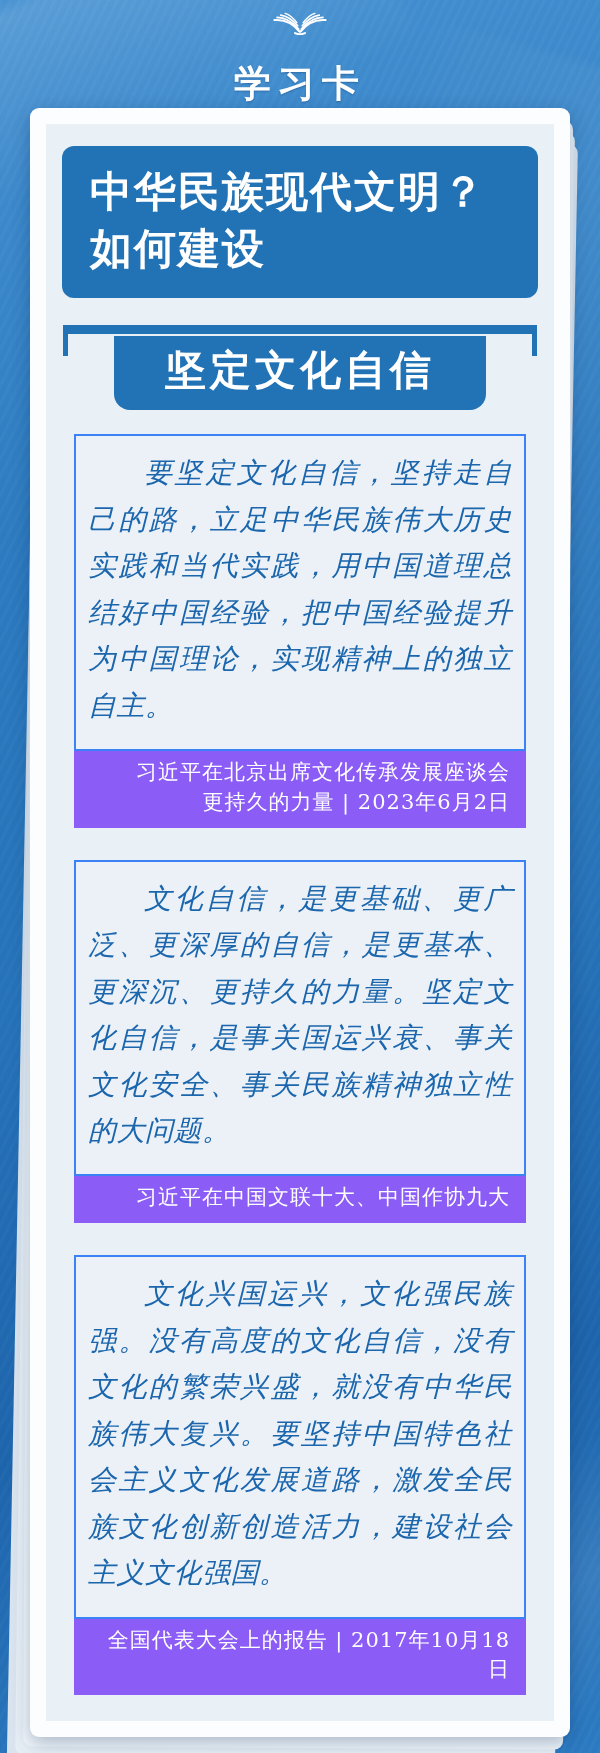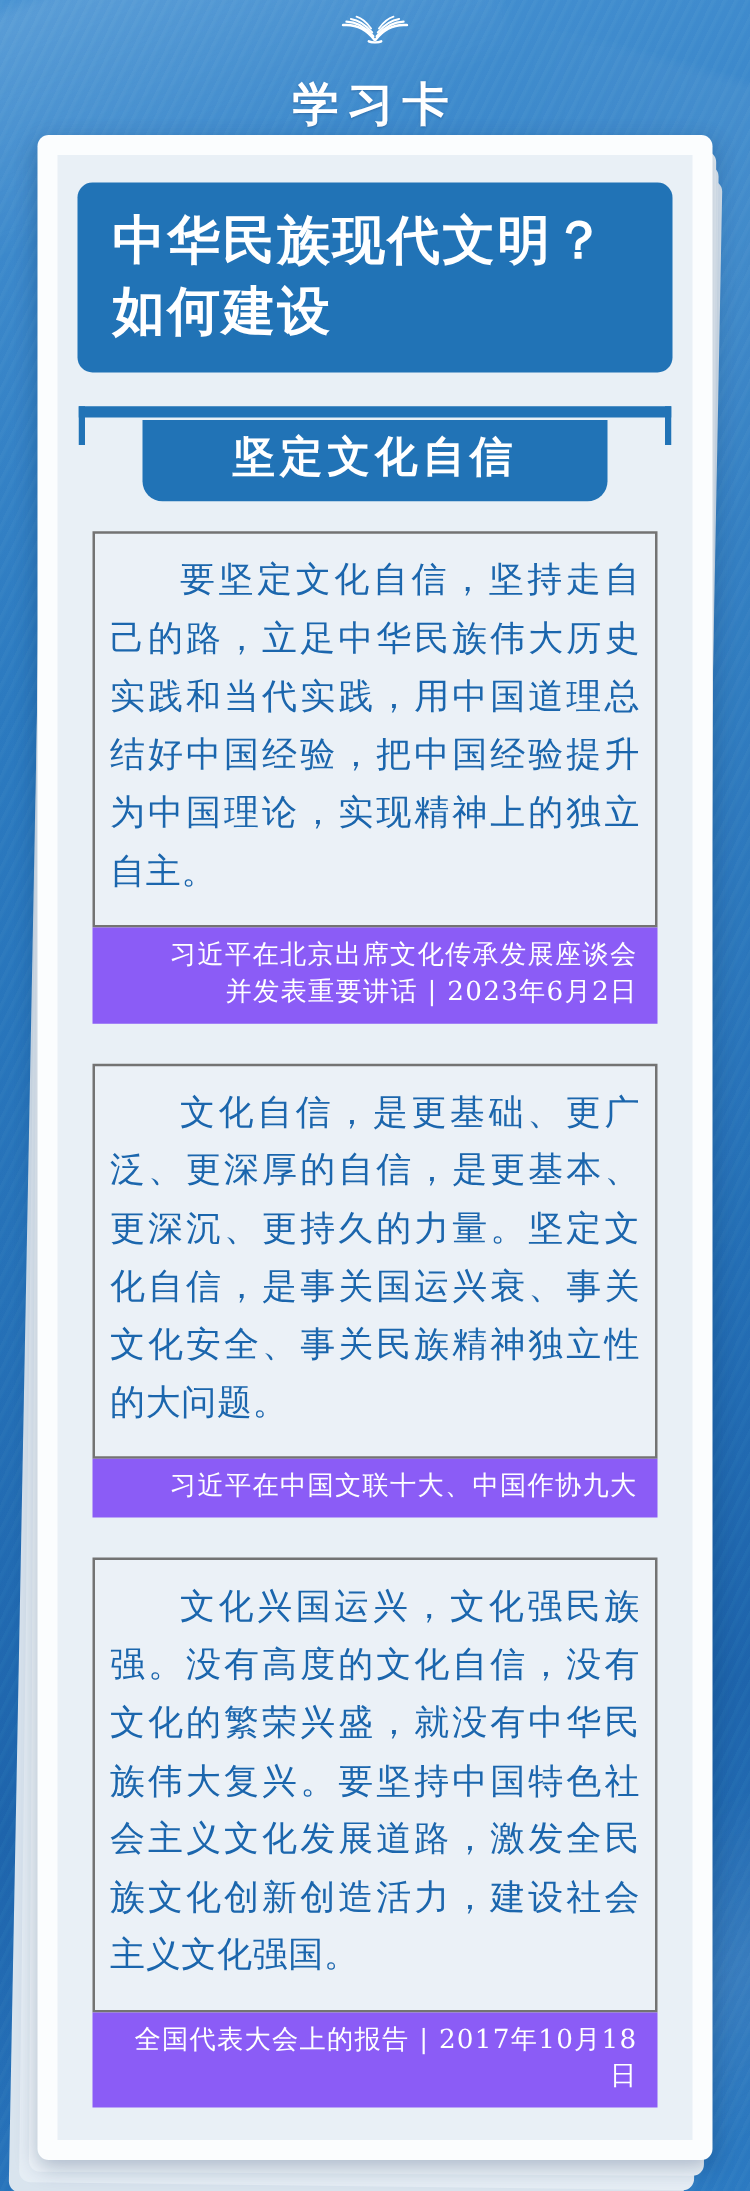--- a/index.html
+++ b/index.html
@@ -47,27 +47,27 @@
     color:#fff; font-family:"DejaVu Serif","Liberation Serif",serif; font-weight:700;
     font-size:42px; line-height:1.36; letter-spacing:2px; }
 
   
   .divider-bar{ position:relative; height:9px; background:#2173b6; margin:27px 1px 0; }
   .divider-bar .tick{ position:absolute; top:0; width:5px; height:31px; background:#2173b6; }
   .divider-bar .tick.l{ left:0; } .divider-bar .tick.r{ right:0; }
 
   
   .banner{ width:372px; margin:2px auto 0; background:#2173b6; border-radius:0 0 16px 16px;
-    color:#fff; text-align:center; font-size:34px; font-weight:700; letter-spacing:4px;
+    color:#fff; text-align:center; font-size:41px; font-weight:700; letter-spacing:4px;
     padding:7px 0 12px; font-family:"Liberation Sans",sans-serif; }
 
   
   .quote-section{ margin:24px 12px 0; }
   .quote-section + .quote-section{ margin-top:32px;border-radius:19px; }
-  .quote-box{ border:2px solid #737373; padding:14px 12px 20px; background:rgba(255,255,255,.12); }
+  .quote-box{ border:2px solid #3b82f6; padding:14px 12px 20px; background:rgba(255,255,255,.12);font-style:italic; }
   .quote-text{ font-family:"DejaVu Serif","Liberation Serif",serif; color:#1b66ad;
     font-size:28px; line-height:1.66; text-align:justify; text-indent:2em;
     line-break:strict; letter-spacing:.5px; }
   .quote-source{ background:#8b5cf6; color:#fff; text-align:right; padding:7px 16px 10px;
     font-family:"DejaVu Serif","Liberation Serif",serif; font-size:21px; line-height:1.42;
     letter-spacing:1px; }
 </style>
 </head>
 <body>
 
@@ -110,21 +110,21 @@
         </div>
 
         <div class="banner">坚定文化自信</div>
 
         <div class="quote-section">
           <div class="quote-box">
             <p class="quote-text">要坚定文化自信，坚持走自己的路，立足中华民族伟大历史实践和当代实践，用中国道理总结好中国经验，把中国经验提升为中国理论，实现精神上的独立自主。</p>
           </div>
           <div class="quote-source">
             <div>习近平在北京出席文化传承发展座谈会</div>
-            <div>并发表重要讲话 | 2023年6月2日</div>
+            <div>更持久的力量 | 2023年6月2日</div>
           </div>
         </div>
 
         <div class="quote-section">
           <div class="quote-box">
             <p class="quote-text">文化自信，是更基础、更广泛、更深厚的自信，是更基本、更深沉、更持久的力量。坚定文化自信，是事关国运兴衰、事关文化安全、事关民族精神独立性的大问题。</p>
           </div>
           <div class="quote-source">
             <div>习近平在中国文联十大、中国作协九大</div>
           </div>

